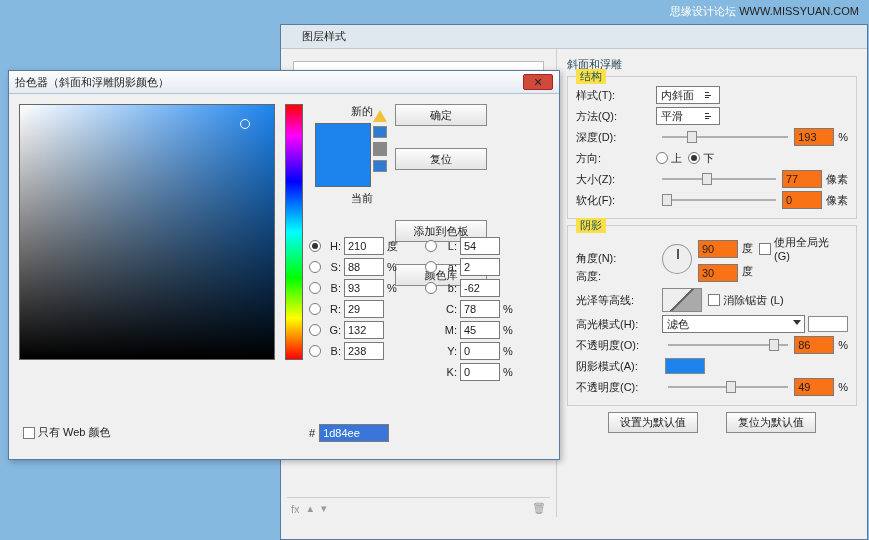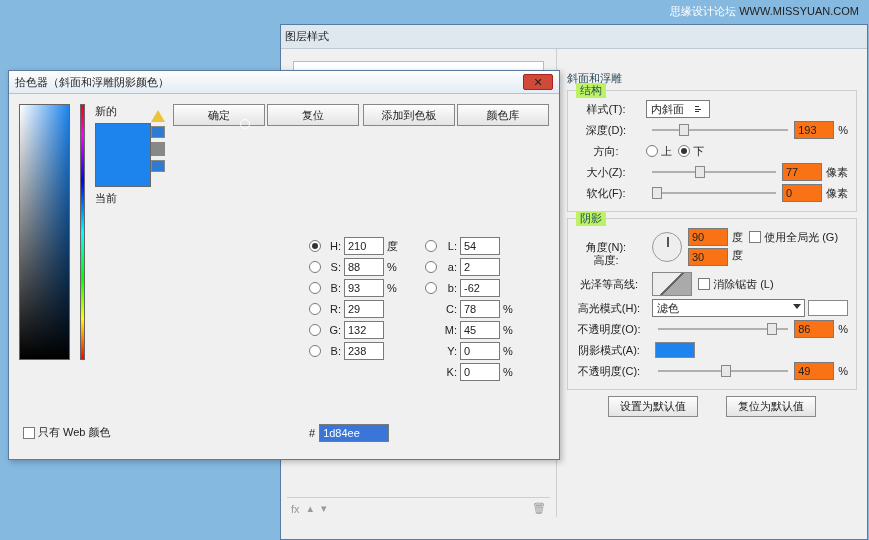--- a/index.html
+++ b/index.html
@@ -1,28 +1,28 @@
 <!DOCTYPE html>
 <html><head>
 <meta charset="utf-8">
 <style>
 *{box-sizing:border-box;margin:0;padding:0;font-family:"Microsoft YaHei","SimSun",sans-serif;font-size:11px;color:#222}
 body{background:#86b9e0;width:869px;height:540px;position:relative;overflow:hidden}
 .watermark{position:absolute;top:4px;right:10px;color:#ccc;font-size:12px}
 .watermark .ch{color:#fff}
 .win{position:absolute;background:#f0f0f0;border:1px solid #5a7aa0}
 .layer-style{left:280px;top:24px;width:588px;height:516px}
-.ls-title{background:#dfe7ef;padding:4px 4px;border-bottom:1px solid #c0c8d0}
+.ls-title{background:#dfe7ef;padding:4px 21px;border-bottom:1px solid #c0c8d0}
 .ls-body{display:flex;height:calc(100% - 46px)}
 .ls-left{width:276px;padding:8px 6px;border-right:1px solid #cfcfcf;position:relative}
-.ls-right{flex:1;padding:22px 10px}
+.ls-right{flex:1;padding:8px 10px}
 .fs{border:1px solid #cfcfcf;margin-bottom:6px;padding:6px 8px;position:relative}
-.fs-title{position:absolute;top:-8px;left:8px;background:#bef264;padding:0 4px;color:#255}
+.fs-title{position:absolute;top:-8px;left:8px;background:#fde047;padding:0 4px;color:#255}
 .row{display:flex;align-items:center;margin:3px 0;min-height:18px}
-.lbl{width:60px;text-align:center;margin-right:10px}
+.lbl{width:60px;text-align:left;margin-right:20px}
 .dd{border:1px solid #7a7a7a;background:#fff;height:18px;padding:0 18px 0 4px;position:relative;min-width:64px;display:inline-flex;align-items:center}
 .dd:after{content:"";position:absolute;right:3px;top:4px;border-left:4px solid transparent;border-right:4px solid transparent;border-top:5px solid #333}
 .dd.dbl:after{border-top:none;height:8px;width:8px;background:linear-gradient(#333,#333) center/6px 1px no-repeat,linear-gradient(#333,#333) 1px 1px/4px 1px no-repeat,linear-gradient(#333,#333) 1px 6px/4px 1px no-repeat}
 .num{border:1px solid #7a7a7a;background:#f97316;width:40px;height:18px;padding:0 3px;text-align:left}
 .unit{margin-left:4px}
 .radio,.cb{width:12px;height:12px;border:1px solid #7a7a7a;background:#fff;margin-right:3px;display:inline-flex;align-items:center;justify-content:center}
 .radio{border-radius:50%}
 .radio.on:after{content:"";width:6px;height:6px;background:#333;border-radius:50%}
 .slider{flex:1;height:14px;position:relative;margin:0 6px;min-width:80px}
 .slider:before{content:"";position:absolute;left:0;right:0;top:6px;height:2px;background:#b0b0b0}
@@ -37,29 +37,29 @@
 .picker{left:8px;top:70px;width:552px;height:390px;z-index:2;box-shadow:2px 2px 6px rgba(0,0,0,.25)}
 .pk-title{background:linear-gradient(#fdfdfd,#e4ecf4);border-bottom:1px solid #b6c1cf;display:flex;align-items:flex-end;padding:3px 6px}
 .pk-title .t{flex:1}
 .close{width:30px;height:16px;background:#d04a3a;border:1px solid #a22;color:#fff;display:flex;align-items:center;justify-content:center;border-radius:2px}
 .pk-body{display:flex;padding:10px;height:calc(100% - 24px);position:relative}
 .field{width:256px;height:256px;border:1px solid #666;position:relative;background:
  linear-gradient(to bottom,rgba(0,0,0,0),#000),
  linear-gradient(to right,#fff,#1d84ee)}
 .field .ring{position:absolute;width:10px;height:10px;border:1px solid #fff;border-radius:50%;left:220px;top:14px}
 .hue{width:18px;height:256px;margin:0 10px;border:1px solid #666;background:linear-gradient(to bottom,#f00 0%,#f0f 12%,#00f 30%,#0ff 50%,#0f0 68%,#ff0 84%,#f00 100%)}
-.prev-col{width:60px;text-align:left}
+.prev-col{width:60px;text-align:right}
 .prev-box{width:56px;height:64px;border:1px solid #666;margin:4px auto}
 .prev-top{height:50%;background:#1d84ee}
 .prev-bot{height:50%;background:#1d84ee}
 .warn-stack{display:flex;flex-direction:column;gap:4px;margin-top:6px;align-items:center}
 .tri{width:14px;height:12px;background:#eec23a;clip-path:polygon(50% 0,100% 100%,0 100%)}
 .sw-s{width:14px;height:12px;border:1px solid #888;background:#2e7bd4}
 .cube{width:14px;height:14px;background:#888}
-.btns{display:flex;flex-direction:row;gap:2px;margin-left:8px}
+.btns{display:flex;flex-direction:column;gap:22px;margin-left:8px}
 .btn{border:1px solid #888;background:linear-gradient(#fdfdfd,#e4e4e4);width:92px;height:22px;display:flex;align-items:center;justify-content:center}
 .inpgrid{position:absolute;left:300px;top:140px;width:240px}
 .igrow{display:flex;align-items:center;margin:3px 0}
 .igrow .radio{margin-right:2px}
 .ig-l{width:18px;text-align:right;margin-right:3px}
 .ig-i{border:1px solid #7a7a7a;background:#fff;width:40px;height:18px;padding:0 3px}
 .ig-u{width:18px;margin-left:3px}
 .colpair{display:flex;gap:20px}
 .webrow{position:absolute;left:14px;bottom:18px;display:flex;align-items:center}
 .hexrow{position:absolute;left:300px;bottom:16px;display:flex;align-items:center}
@@ -83,20 +83,24 @@
           <span>🗑</span>
    </div>
   </div>
   <div class="ls-right">
    <div style="color:#245;margin-bottom:4px">斜面和浮雕</div>
    <div class="fs">
     <div class="fs-title">结构</div>
     <div class="row">
             <span class="lbl">样式(T):</span>
             <div class="dd dbl">内斜面</div>
+          </div>
+    <div class="row">
+            <span class="lbl">方法(Q):</span>
+            <div class="dd dbl">平滑</div>
           </div>
     <div class="row">
             <span class="lbl">深度(D):</span>
             <div class="slider">
               <div class="thumb" style="left:20%"></div>
             </div>
             <input class="num" value="193" style="">
             <span class="unit">%</span>
           </div>
     <div class="row"><span class="lbl">方向:</span><span class="radio"></span><span>上</span>&nbsp;&nbsp;<span class="radio on"></span><span>下</span></div>

